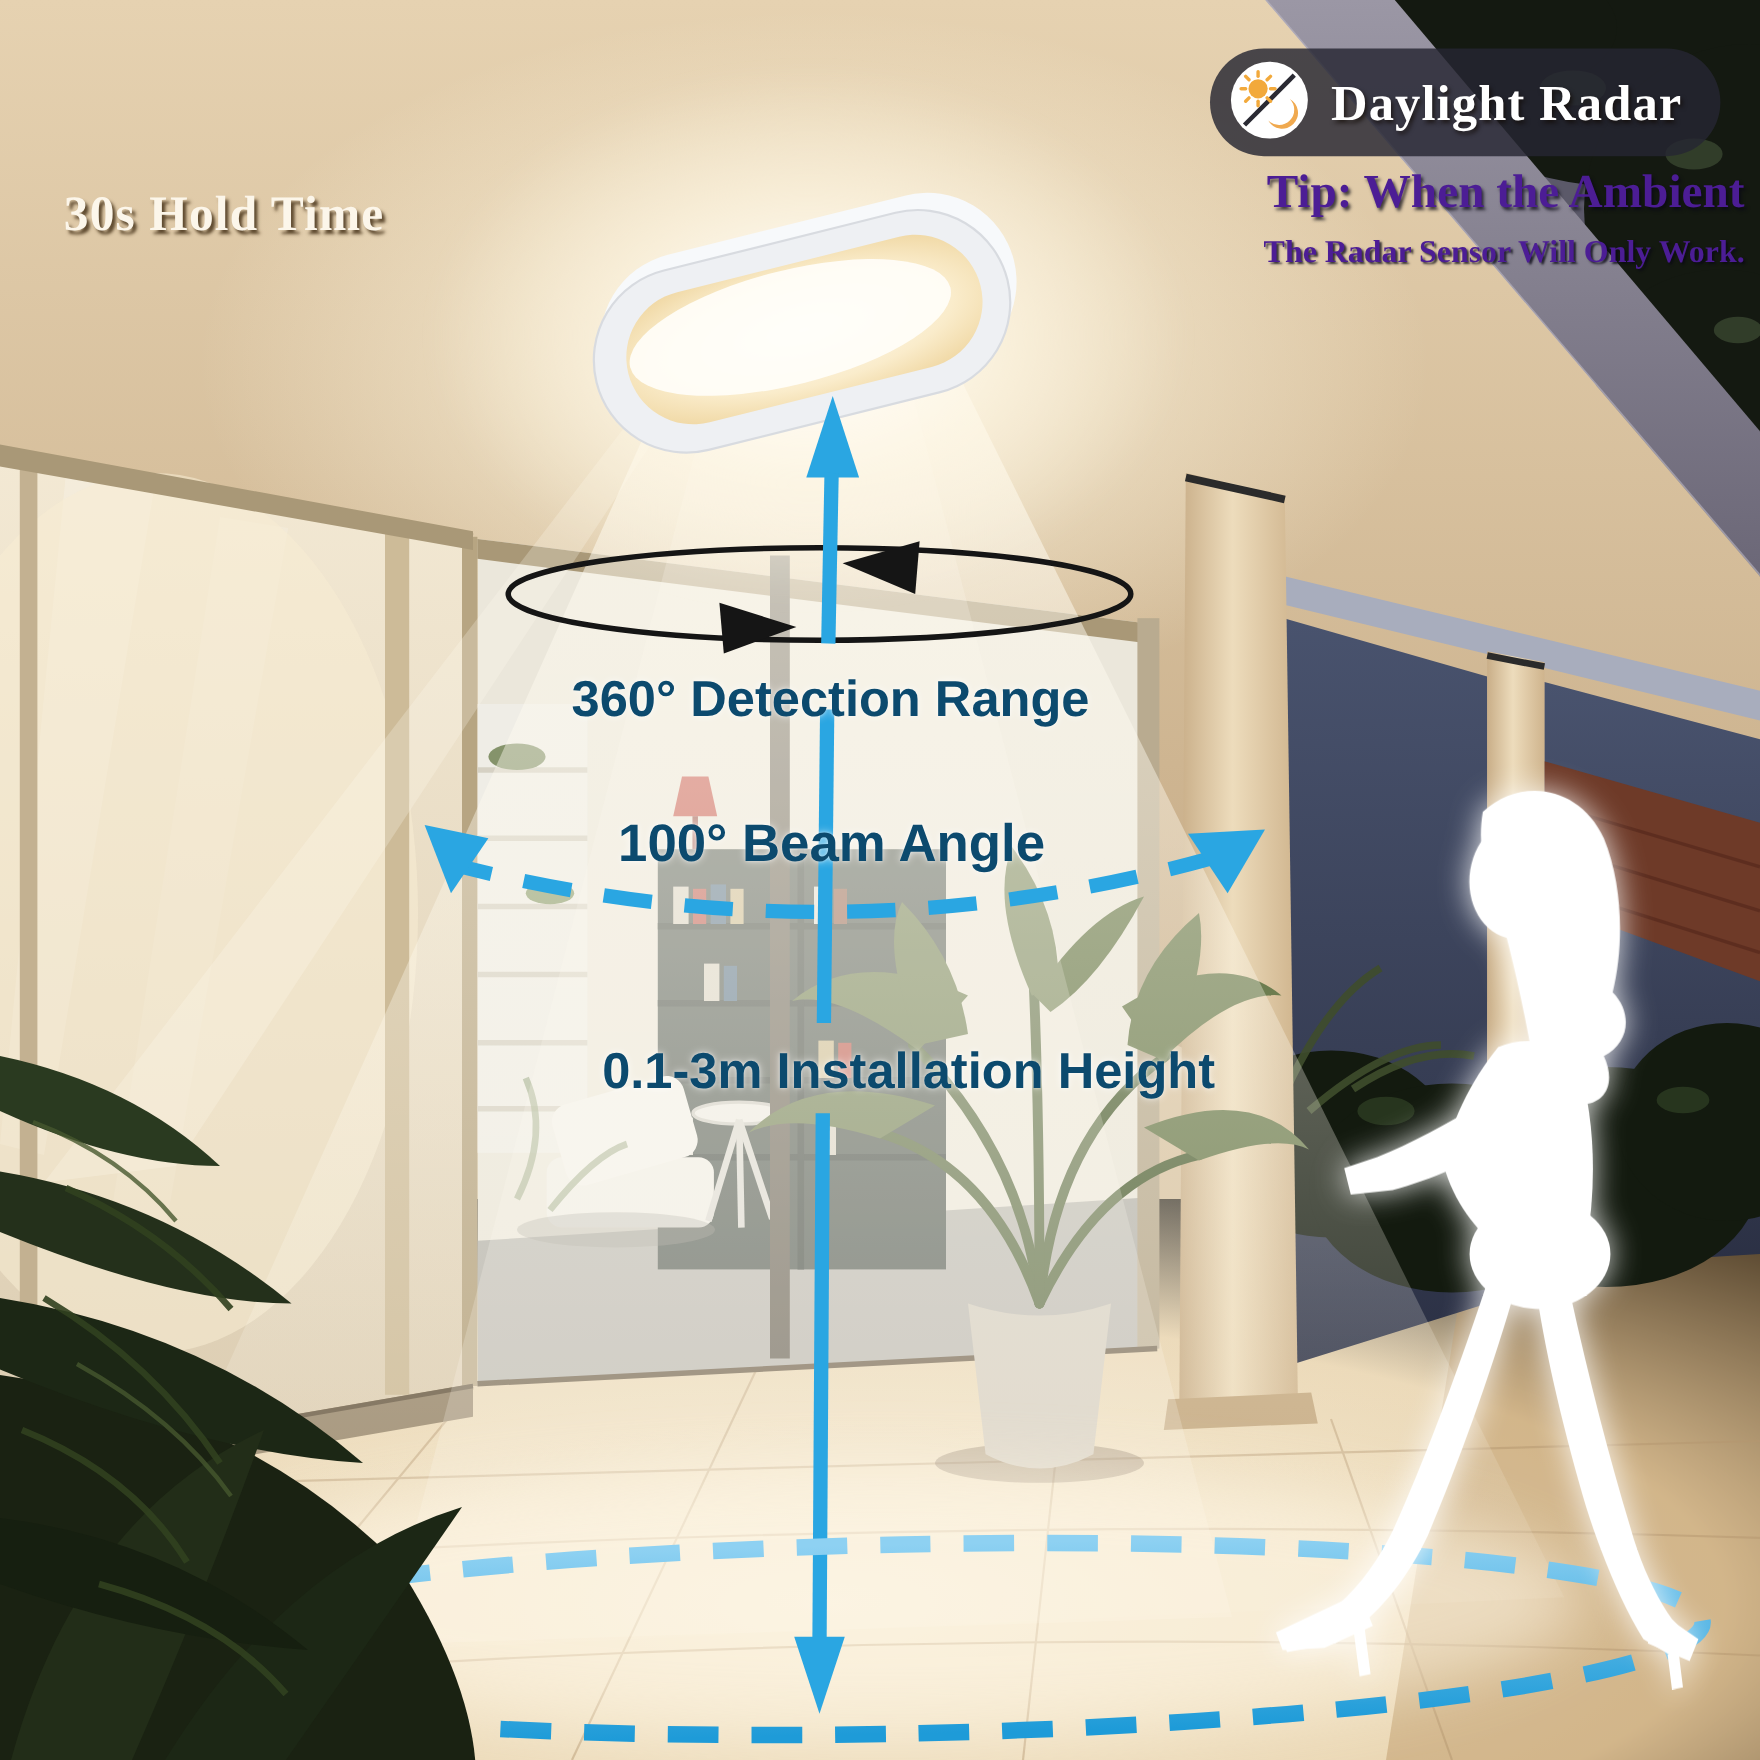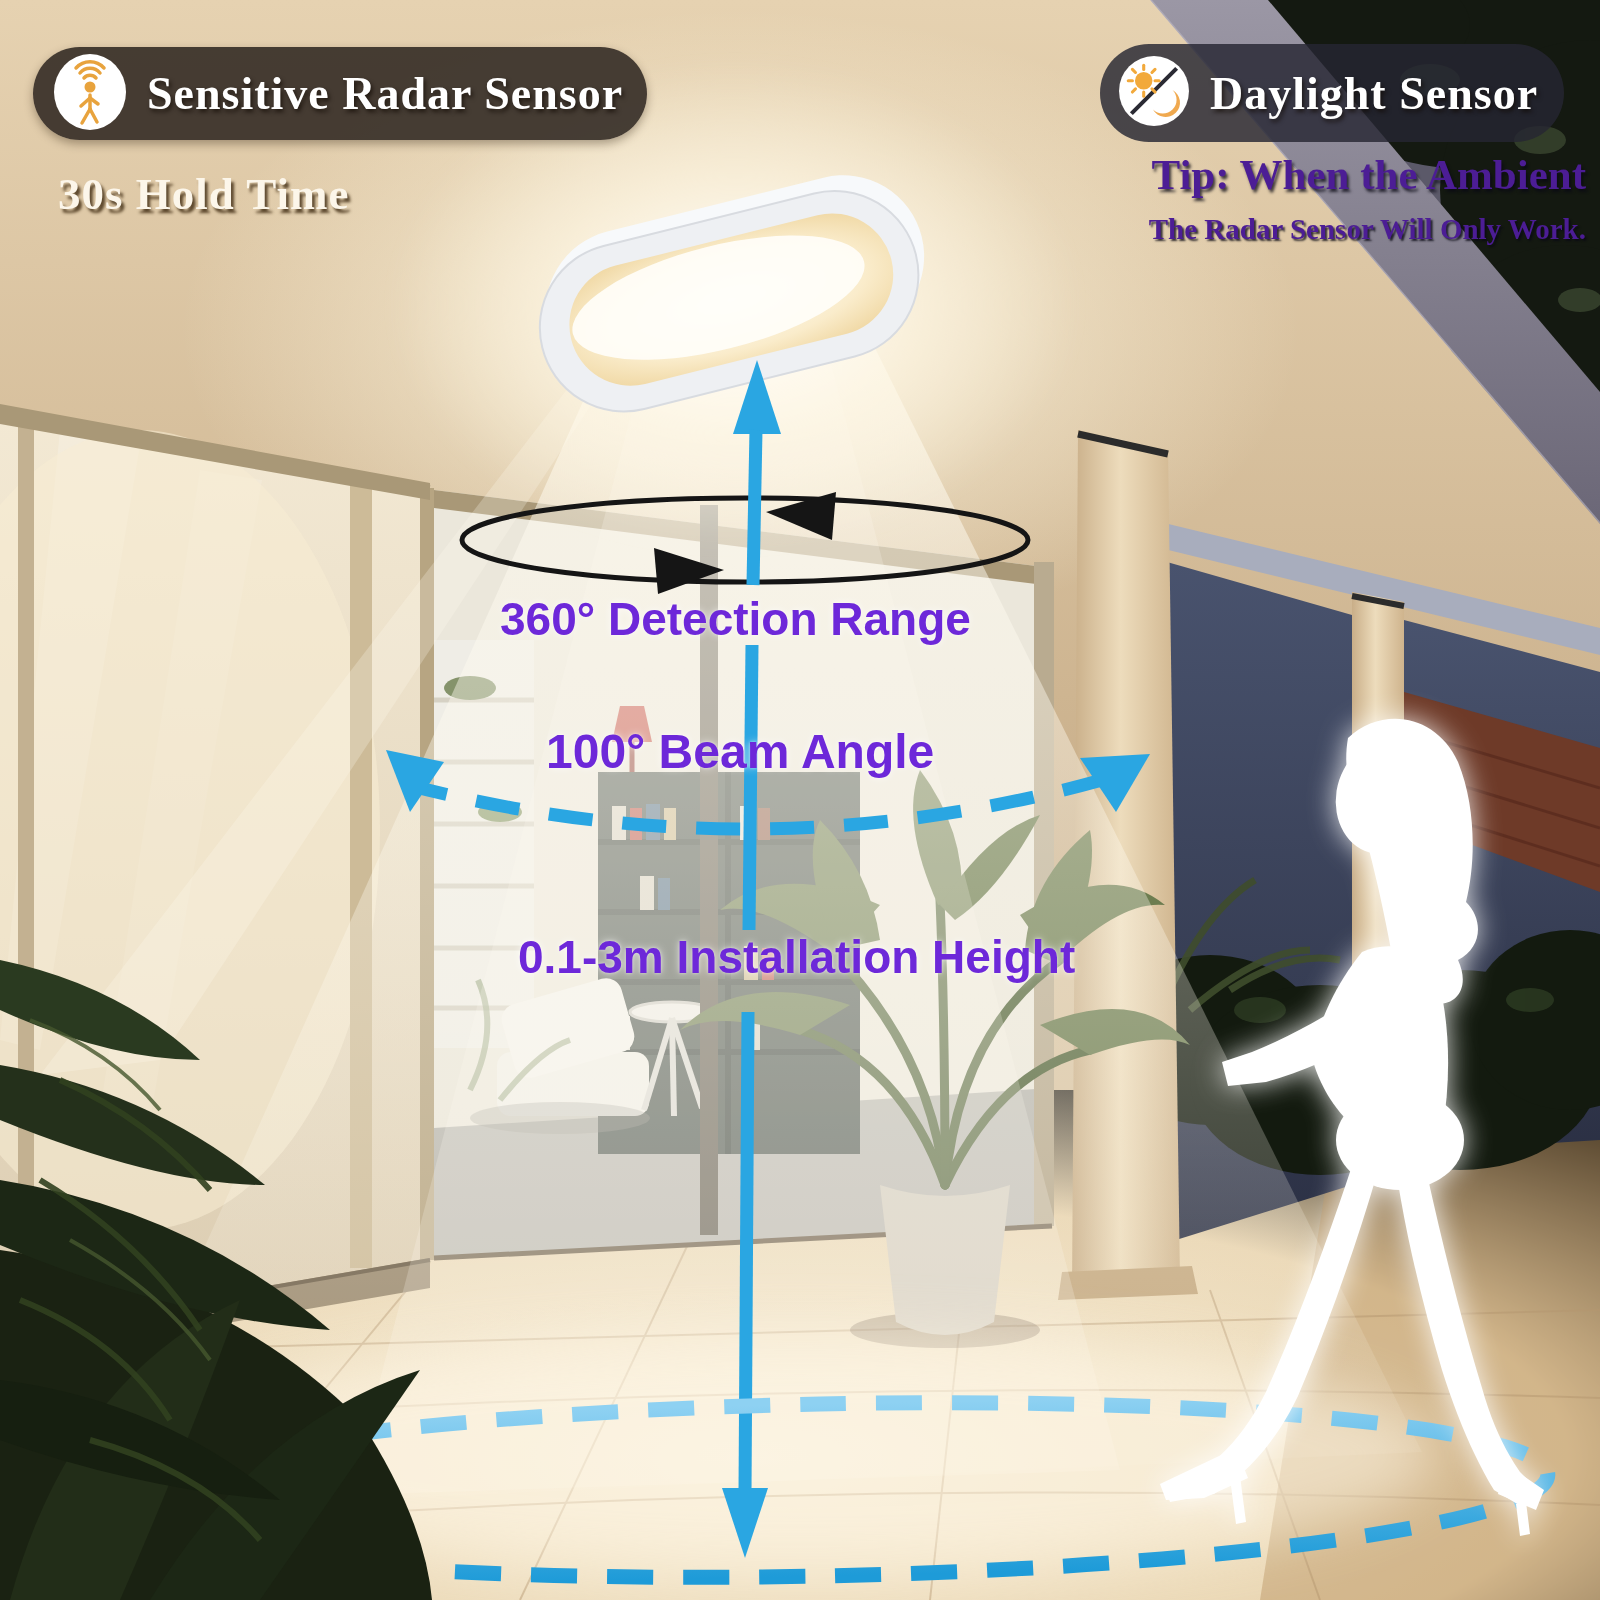--- a/index.html
+++ b/index.html
@@ -18,22 +18,22 @@
                text-shadow:2px 3px 4px rgba(15,8,0,.65);}
   .hold-time{position:absolute;left:58px;top:168px;font-family:"Liberation Serif",serif;
              font-weight:bold;font-size:45px;color:#fcf6ea;letter-spacing:1px;
              text-shadow:3px 4px 3px rgba(60,40,15,.8);}
   .tip-block{position:absolute;right:14px;top:150px;width:560px;text-align:right;
              font-family:"Liberation Serif",serif;font-weight:bold;color:#4c1d95;}
   .tip-l1{font-size:43px;text-shadow:2px 3px 3px rgba(10,10,20,.75);}
   .tip-l2{font-size:46px;margin-top:4px;text-shadow:2px 3px 3px rgba(10,10,20,.75);}
   .tip-l3{font-size:29px;margin-top:14px;text-shadow:2px 2px 2px rgba(10,10,20,.8);}
   
-  .anno{position:absolute;font-weight:bold;color:#6d28d9;text-align:left;white-space:nowrap;
-        text-shadow:0 0 8px rgba(255,255,255,.65),0 0 3px rgba(255,255,255,.5);}
+  .anno{position:absolute;font-weight:bold;color:#0c4a6e;text-align:center;white-space:nowrap;
+        text-shadow:0 0 8px rgba(255,255,255,.65),0 0 3px rgba(255,255,255,.5);margin-top:16px;}
   .anno-detection{left:500px;top:592px;width:510px;font-size:46px;}
   .anno-beam{left:546px;top:724px;width:420px;font-size:48px;}
   .anno-height{left:518px;top:930px;width:616px;font-size:46px;}
   .anno-distance{left:512px;top:1468px;width:620px;font-size:48px;}
   .woman{filter:drop-shadow(0 0 14px rgba(255,255,255,.85));}
 </style>
 </head>
 <body>
 
 <div class="canvas">
@@ -355,39 +355,20 @@
       <path d="M60 1080 Q150 1120 210 1190"></path>
           <path d="M90 1440 Q200 1470 260 1540"></path>
     </g>
     <g stroke="#46572e" stroke-width="4" fill="none" opacity=".8">
       <path d="M30 1020 Q110 1050 160 1110"></path>
           <path d="M70 1240 Q160 1290 210 1360"></path>
     </g>
   </g>
 </svg>
 
-<div class="badge badge-left">
-  <span class="badge-icon">
-    <svg width="74" height="78" viewBox="0 0 74 78">
-      <ellipse cx="37" cy="39" rx="36" ry="38" fill="#ffffff"></ellipse>
-      <g stroke="#e8a33d" stroke-width="3.5" stroke-linecap="round" fill="none">
-        <path d="M31 25 A8 8 0 0 1 43 25"></path>
-        <path d="M27 20 A13 13 0 0 1 47 20"></path>
-        <path d="M23 15 A19 19 0 0 1 51 15"></path>
-        <line x1="37" y1="42" x2="37" y2="56"></line>
-        <line x1="37" y1="45" x2="28" y2="53"></line>
-            <line x1="37" y1="45" x2="45" y2="51"></line>
-        <line x1="37" y1="56" x2="29" y2="70"></line>
-            <line x1="37" y1="56" x2="44" y2="69"></line>
-      </g>
-      <circle cx="37" cy="34" r="5.5" fill="#e8a33d"></circle>
-    </svg>
-  </span>
-  <span class="badge-label">Sensitive Radar Sensor</span>
-</div>
 
 <div class="hold-time">30s Hold Time</div>
 
 <div class="badge badge-right">
   <span class="badge-icon">
     <svg width="72" height="72" viewBox="0 0 70 70">
       <circle cx="35" cy="35" r="34" fill="#ffffff"></circle>
       <line x1="13" y1="57" x2="57" y2="13" stroke="#2a2a33" stroke-width="4"></line>
       <circle cx="25" cy="25" r="8.5" fill="#f2a93b"></circle>
       <g stroke="#f2a93b" stroke-width="3" stroke-linecap="round">
@@ -396,21 +377,21 @@
         <line x1="10" y1="25" x2="14" y2="25"></line>
             <line x1="36" y1="25" x2="40" y2="25"></line>
         <line x1="14" y1="14" x2="17" y2="17"></line>
             <line x1="33" y1="33" x2="36" y2="36"></line>
         <line x1="36" y1="14" x2="33" y2="17"></line>
             <line x1="14" y1="36" x2="17" y2="33"></line>
       </g>
       <path d="M53 34 A14 14 0 1 1 34 53 A12 12 0 0 0 53 34 Z" fill="#f0a94f"></path>
     </svg>
   </span>
-  <span class="badge-label">Daylight Sensor</span>
+  <span class="badge-label">Daylight Radar</span>
 </div>
 
 <div class="tip-block">
   <div class="tip-l1">Tip: When the Ambient</div>
   <div class="tip-l3">The Radar Sensor Will Only Work.</div>
 </div>
 
 <div class="anno anno-detection">360° Detection Range</div>
 <div class="anno anno-beam">100° Beam Angle</div>
 <div class="anno anno-height">0.1-3m Installation Height</div>

